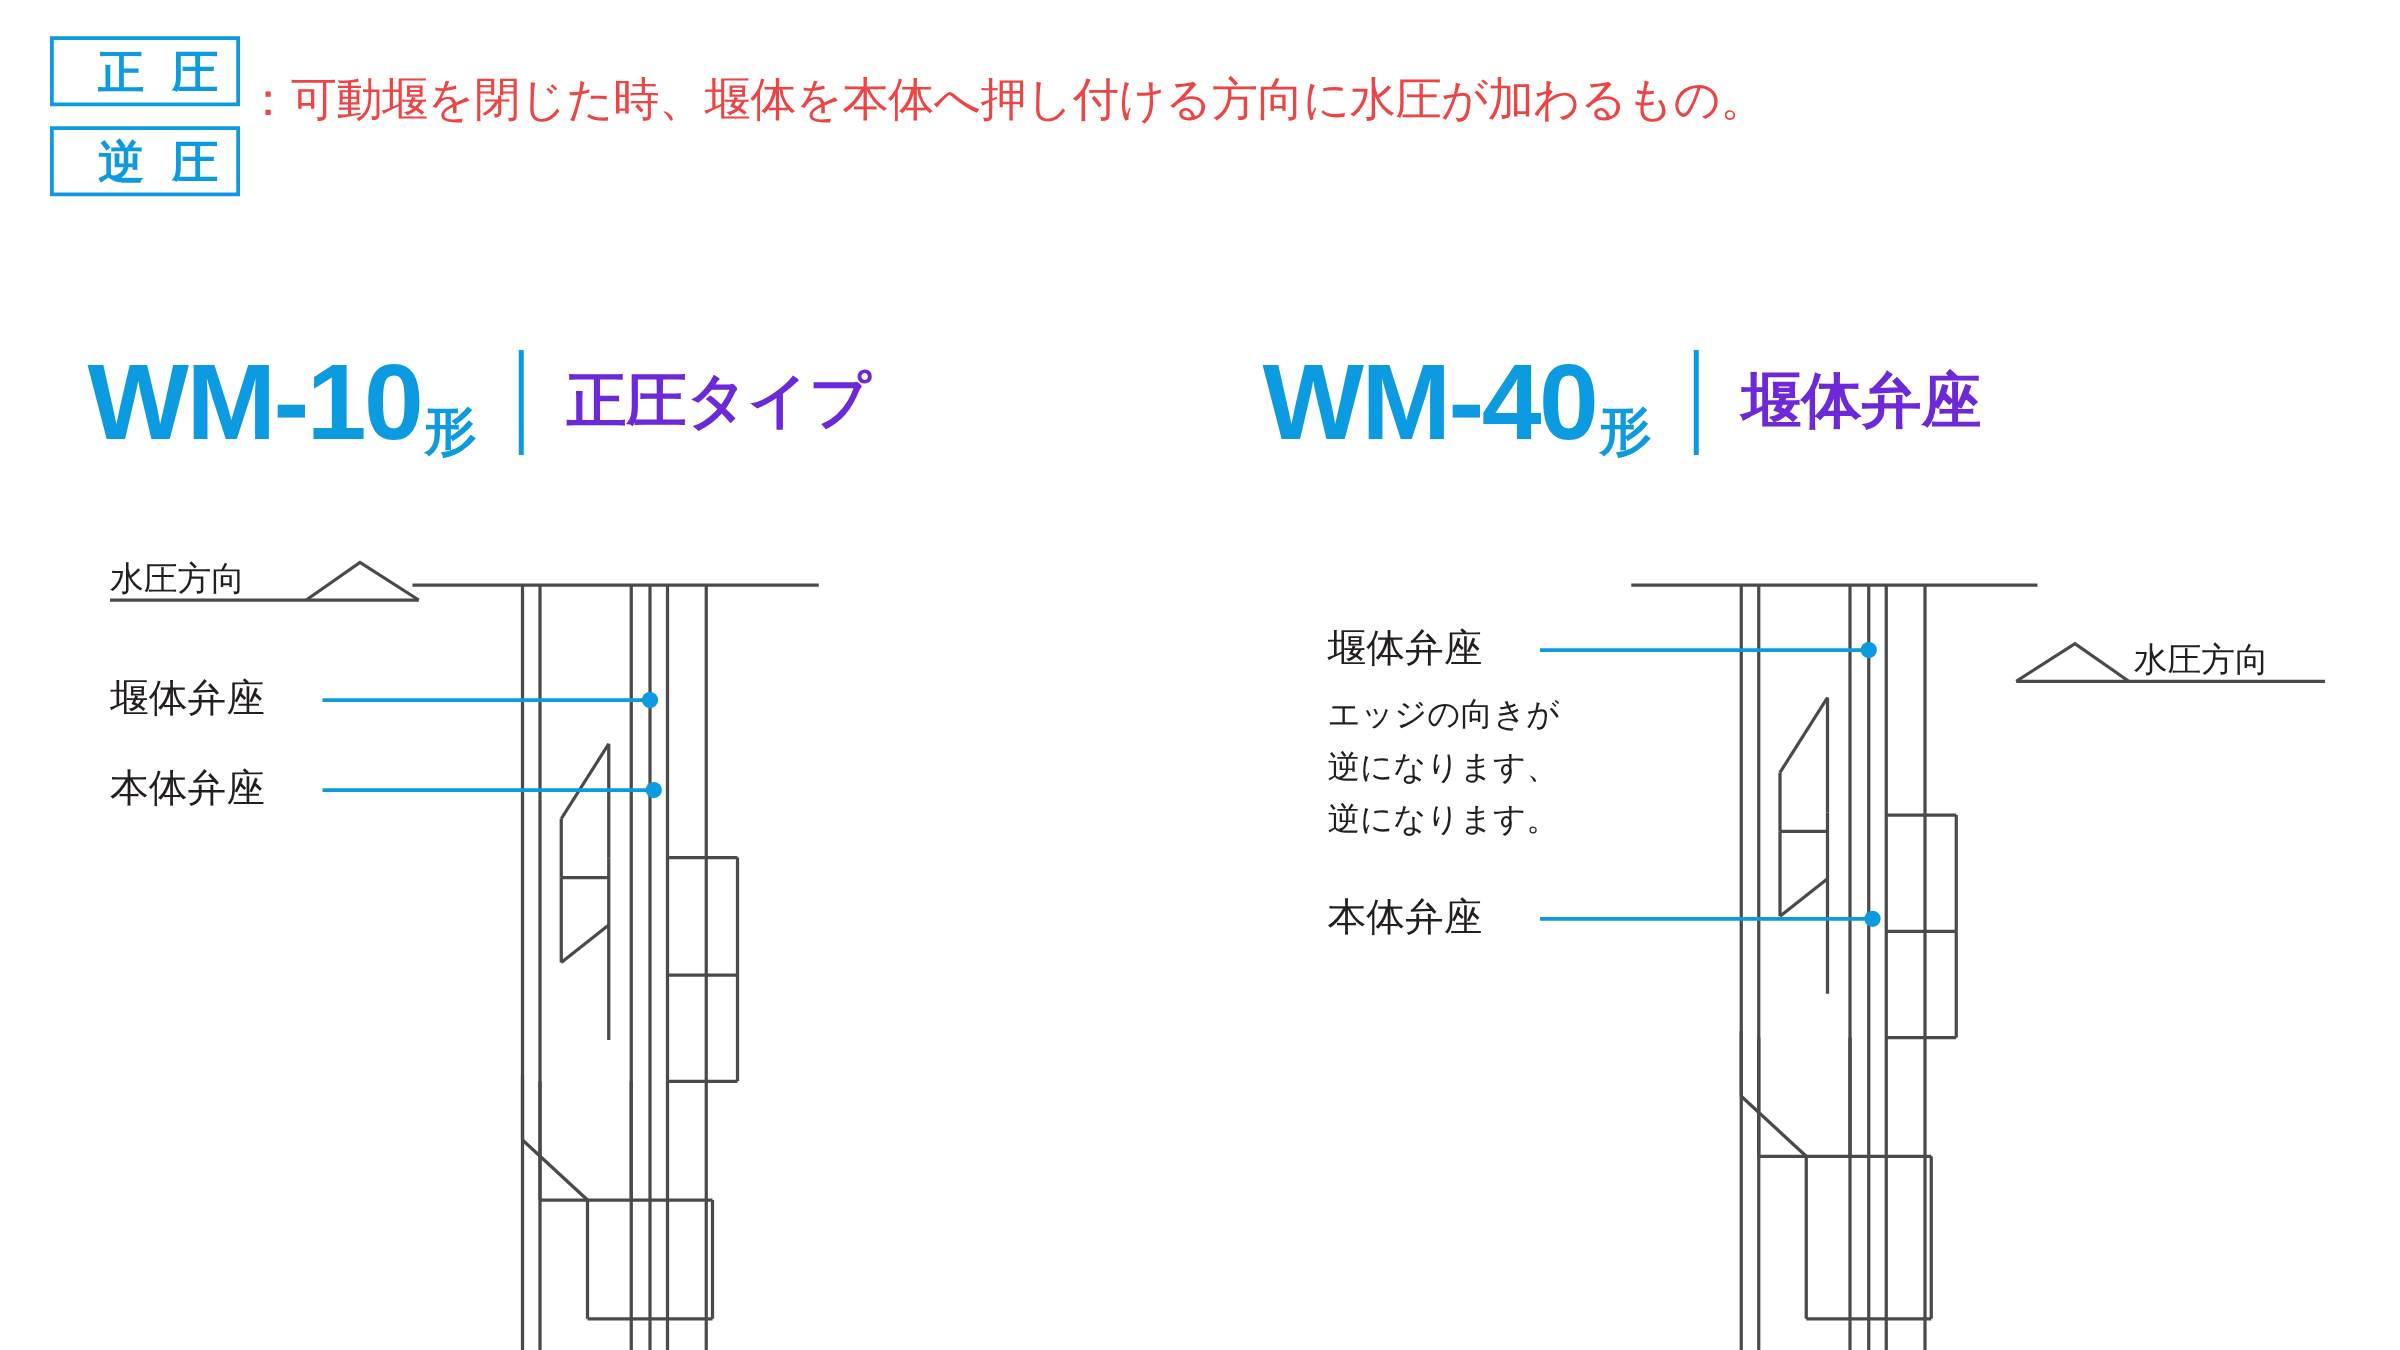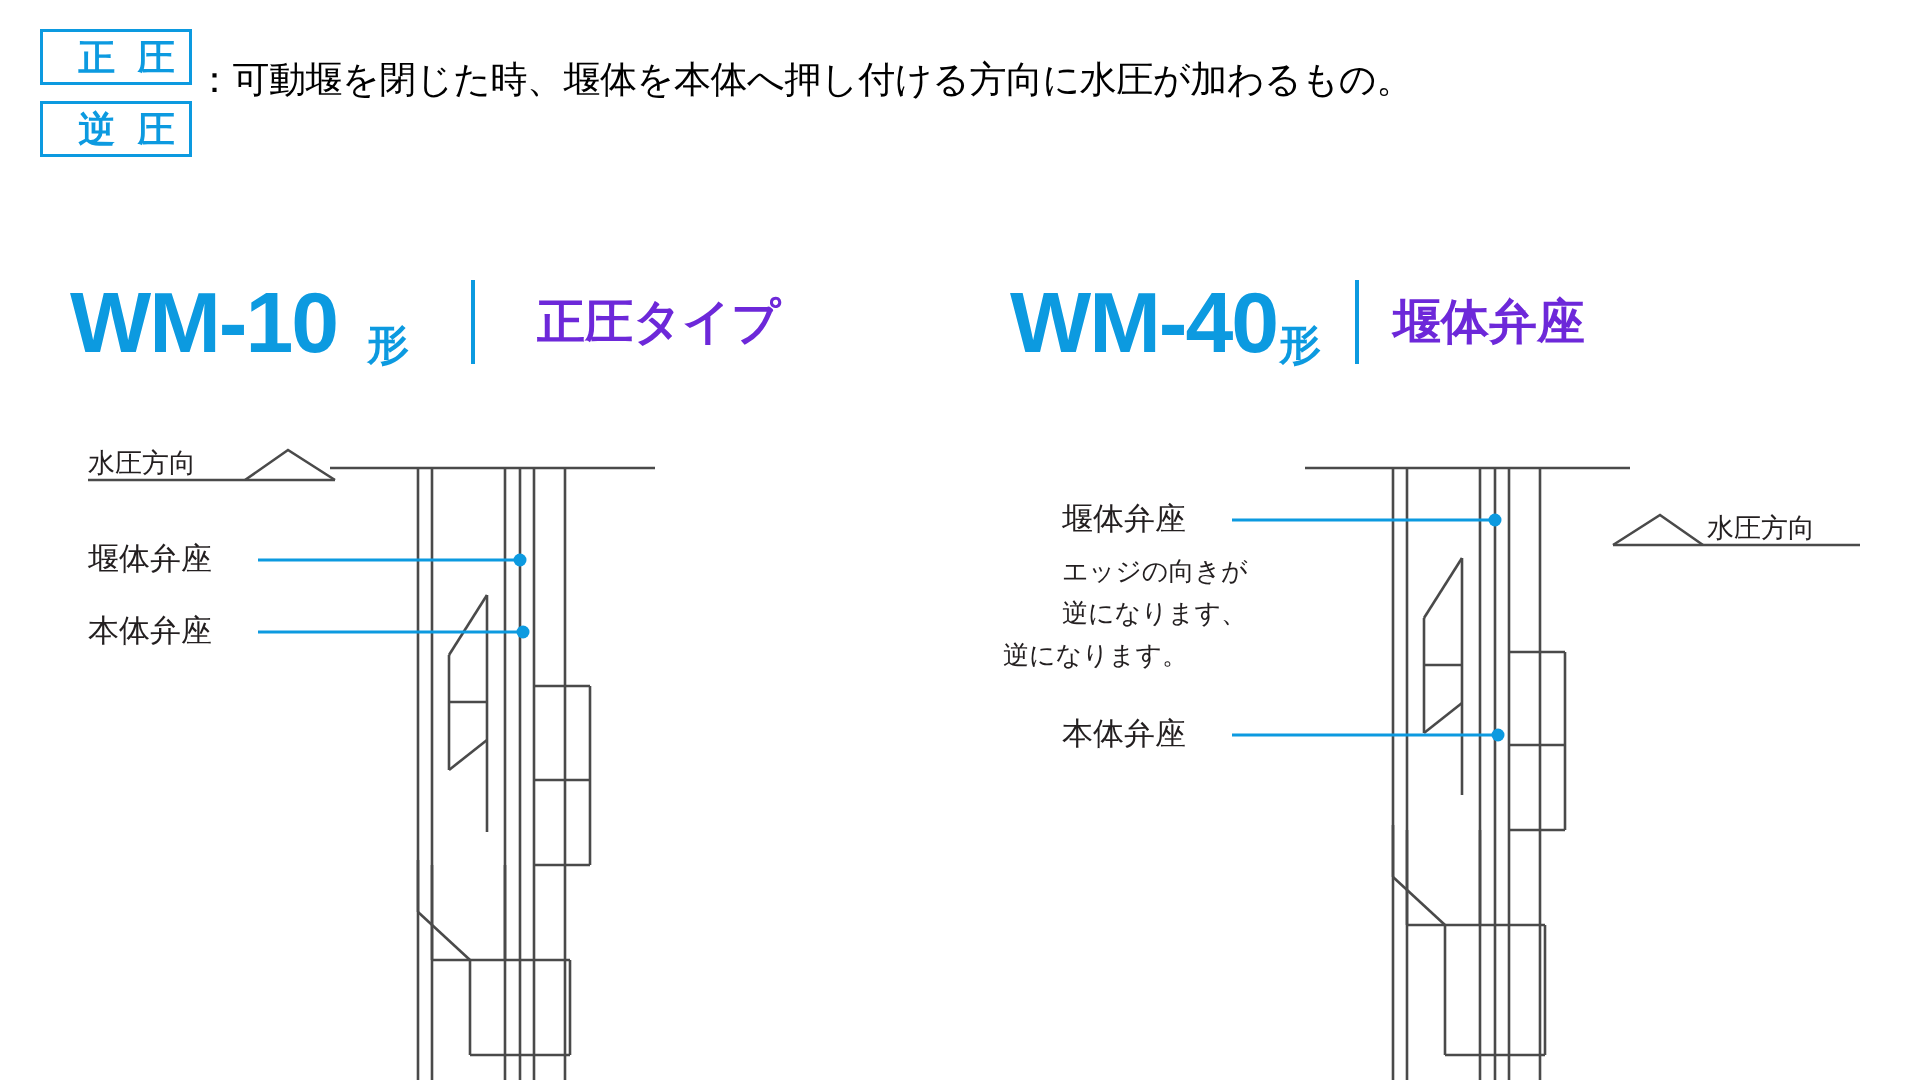--- a/index.html
+++ b/index.html
@@ -45,42 +45,42 @@
     letter-spacing: 6px;
     text-indent: 6px;
     line-height: 1;
     padding-left: 21px;
   }
   .legend-text {
     flex: 1 1 auto;
     margin-left: 4px;
     font-size: 37px;
     font-weight: 500;
-    color: #000000;
+    color: #ef4444;
     letter-spacing: -0.5px;
     white-space: nowrap;
     line-height: 1;
     margin-top: 44px;
   }
 
   
   .titles {
     position: absolute;
     top: 272px;
     left: 0;
     width: 1920px;
     height: 110px;
   }
   .title-group {
     position: absolute;
     display: flex;
     align-items: center;
     height: 100px;
   }
-  .title-group.left  { left: 70px; gap: 28px; }
+  .title-group.left  { left: 70px; }
   .title-group.right { left: 1010px; }
 
   .model-name {
     color: #0c9ae0;
     font-size: 86px;
     font-weight: bold;
     letter-spacing: -2px;
     line-height: 1;
     white-space: nowrap;
   }
@@ -281,19 +281,19 @@
   <div class="lbl lbl-press" style="left:88px; top:10px;">水圧方向</div>
 
   <div class="lbl lbl-main" style="left:88px; top:103px;">堰体弁座</div>
 
   <div class="lbl lbl-main" style="left:88px; top:175px;">本体弁座</div>
 
   <div class="lbl lbl-main" style="left:1062px; top:63px;">堰体弁座</div>
 
   <div class="lbl lbl-note" style="left:1062px; top:118px;">エッジの向きが</div>
   <div class="lbl lbl-note" style="left:1062px; top:160px;">逆になります、</div>
-  <div class="lbl lbl-note" style="left:1003px; top:202px;">逆になります。</div>
+  <div class="lbl lbl-note" style="left:1062px; top:202px;">逆になります。</div>
 
   <div class="lbl lbl-main" style="left:1062px; top:278px;">本体弁座</div>
 
   <div class="lbl lbl-press" style="left:1707px; top:75px;">水圧方向</div>
 
 </div>
 
 </body></html>

